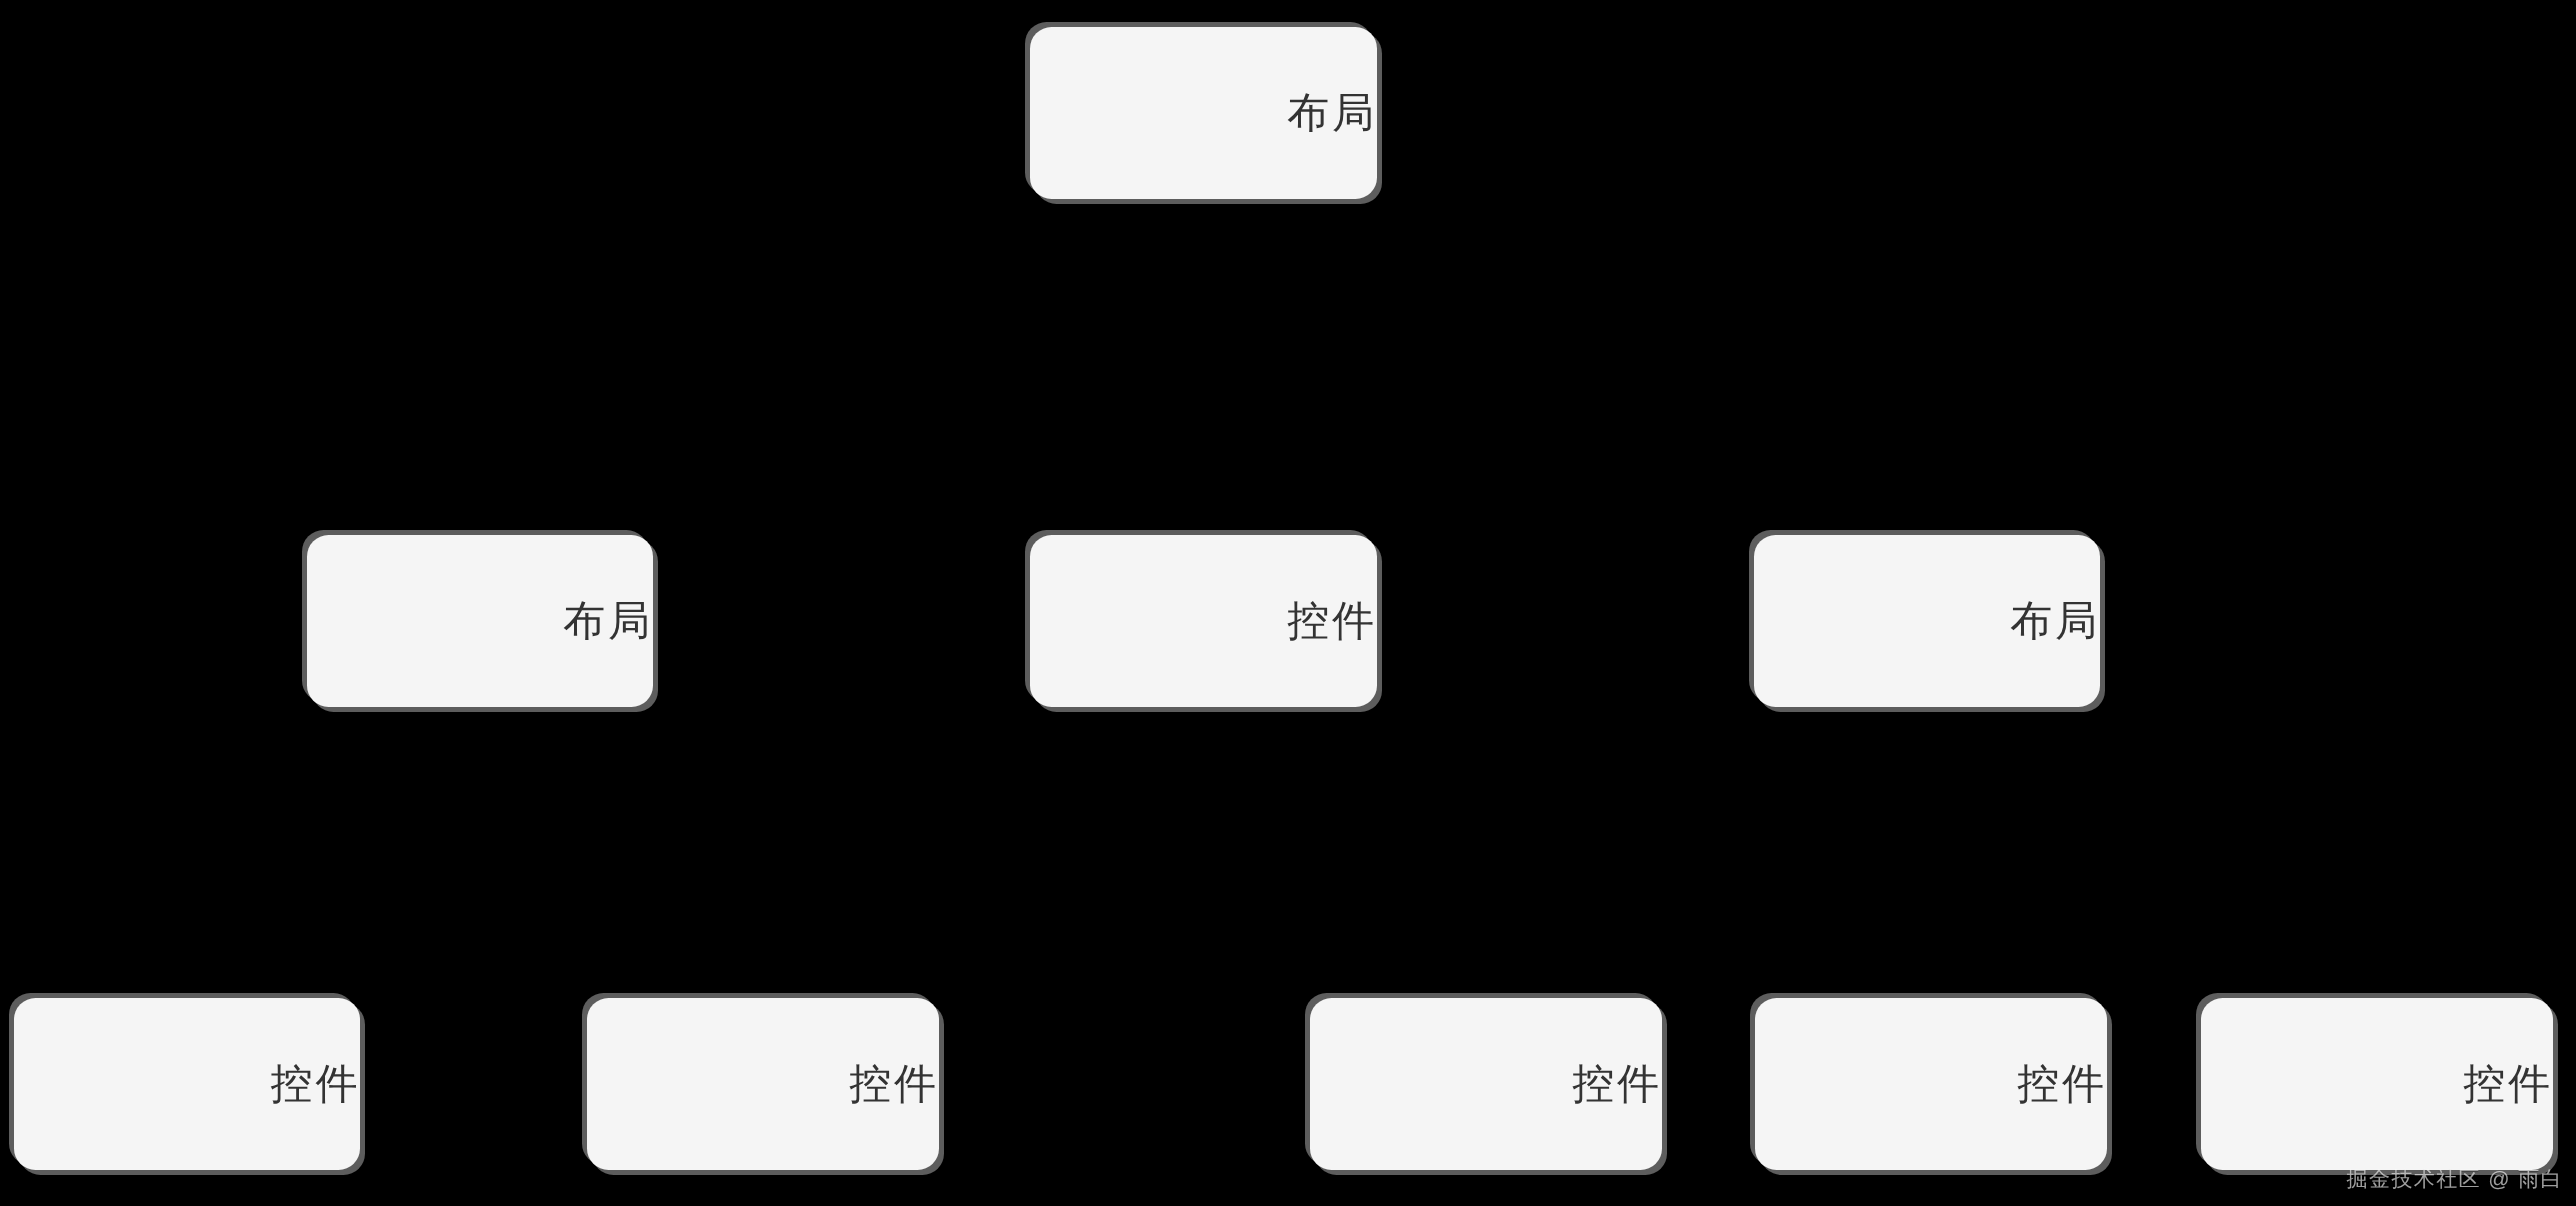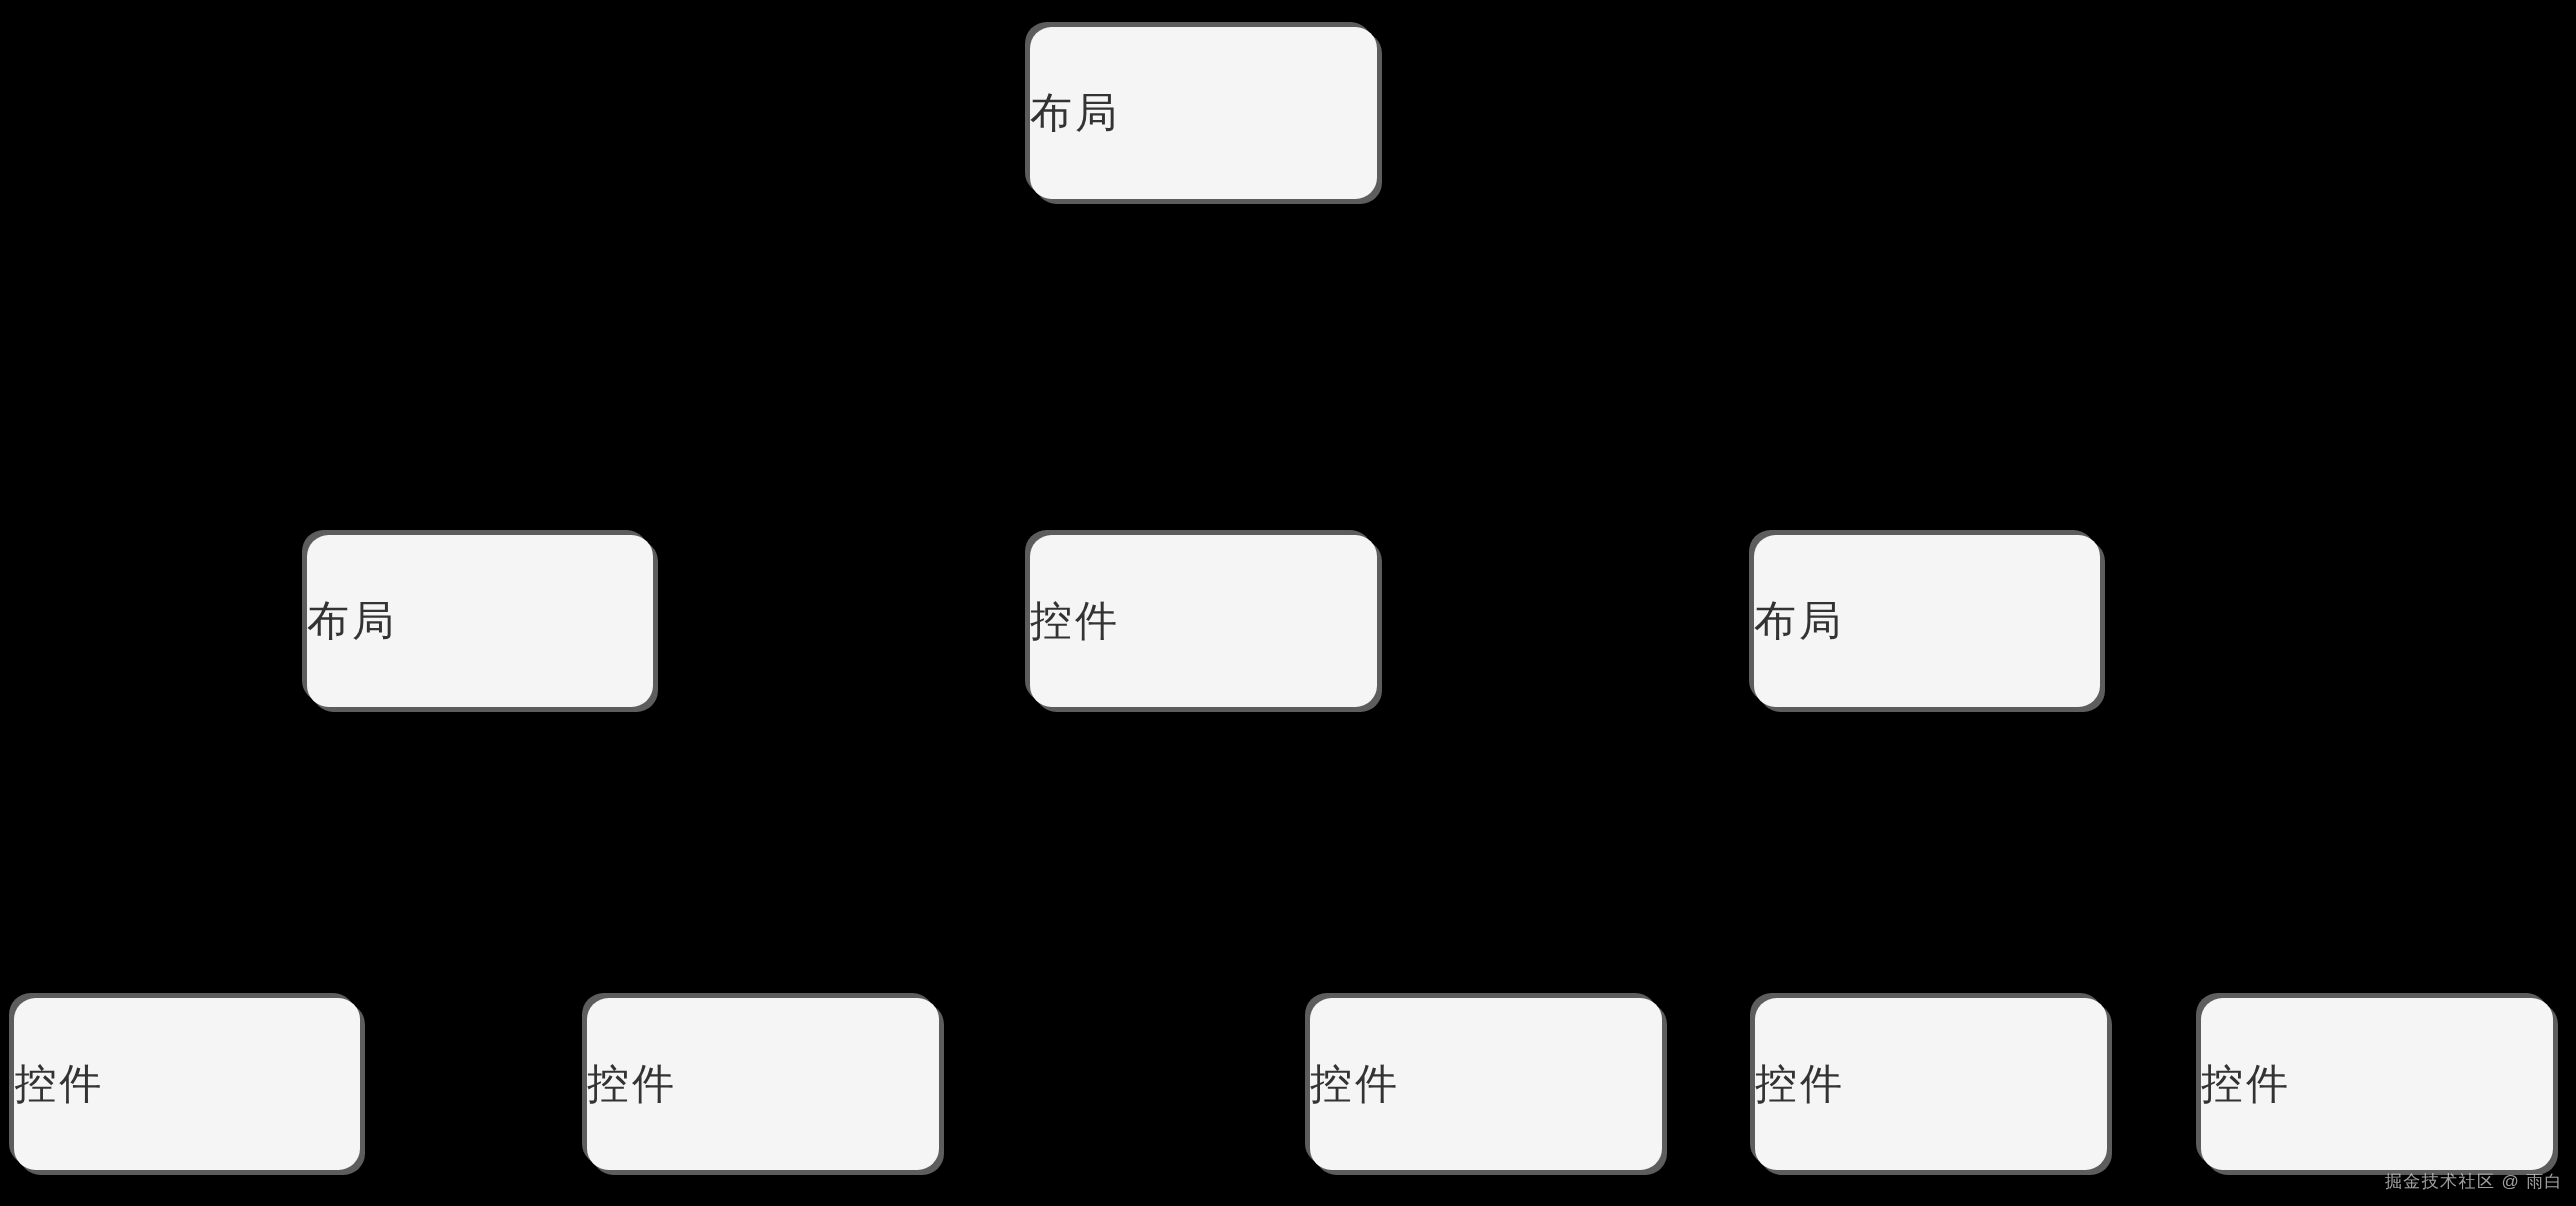--- a/index.html
+++ b/index.html
@@ -27,21 +27,21 @@
   }
 
   
   .node {
     position: absolute;
     box-sizing: border-box;
     background: #F5F5F5;
     border-radius: 21.5px;
     display: flex;
     align-items: center;
-    justify-content: flex-start;
+    justify-content: flex-end;
     
     box-shadow:
       -5px -5px 0 0 #5d5d5d,
        5px  5px 0 0 #5d5d5d;
     z-index: 2;
   }
   .node-label {
     color: #333333;
     font-size: 42px;
     line-height: 1;
@@ -50,21 +50,21 @@
     user-select: none;
   }
 
   
   #watermark {
     position: absolute;
     right: 13px;
     bottom: 13px;
     z-index: 5;
     color: rgba(255,255,255,0.62);
-    font-size: 17px;
+    font-size: 21px;
     letter-spacing: 1.4px;
     white-space: nowrap;
     user-select: none;
     text-shadow: 0 0.7px 0.7px rgba(0,0,0,0.35);
   }
 </style>
 </head>
 <body>
 
 <div id="canvas">

